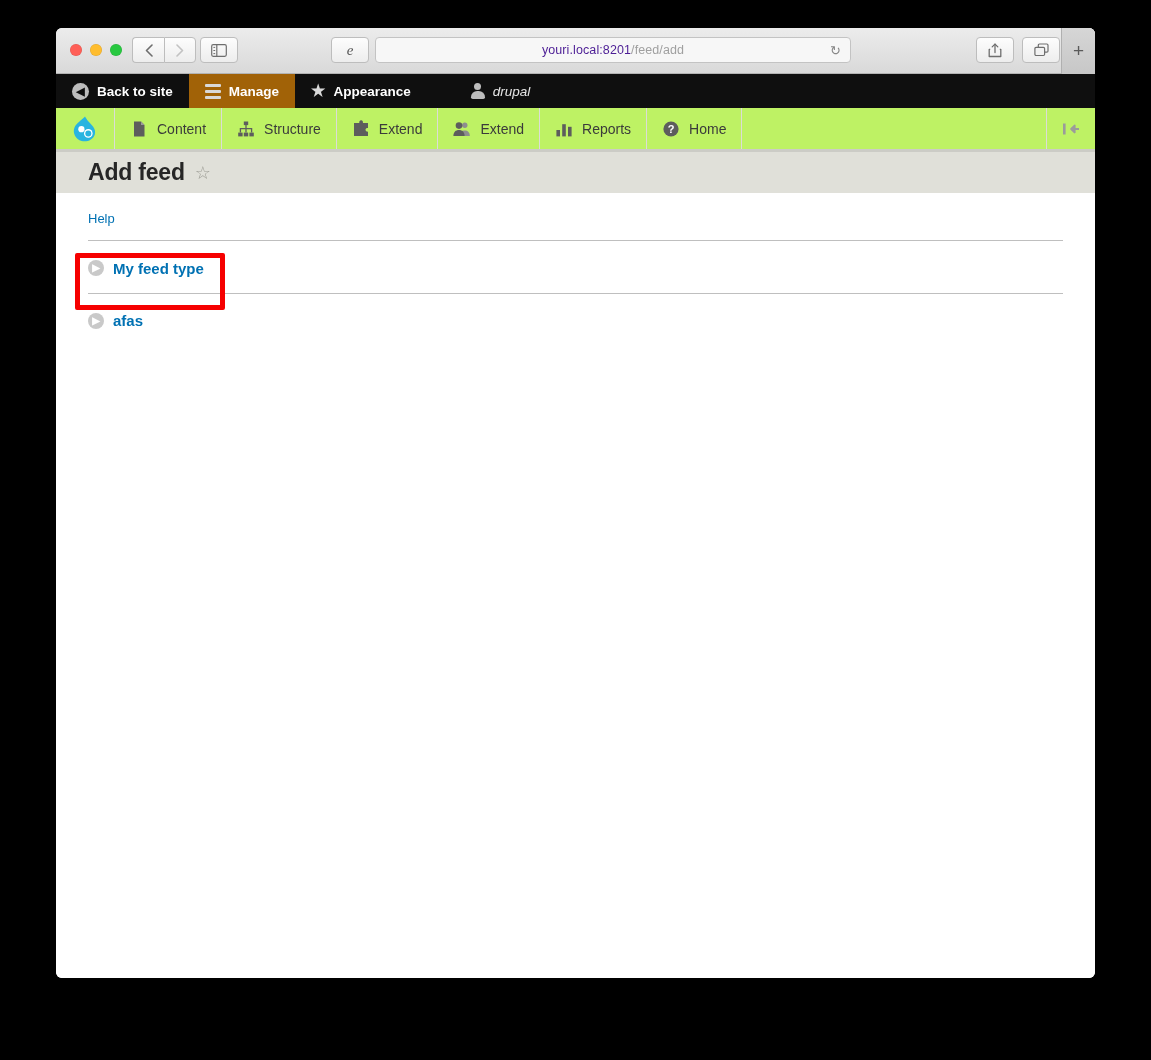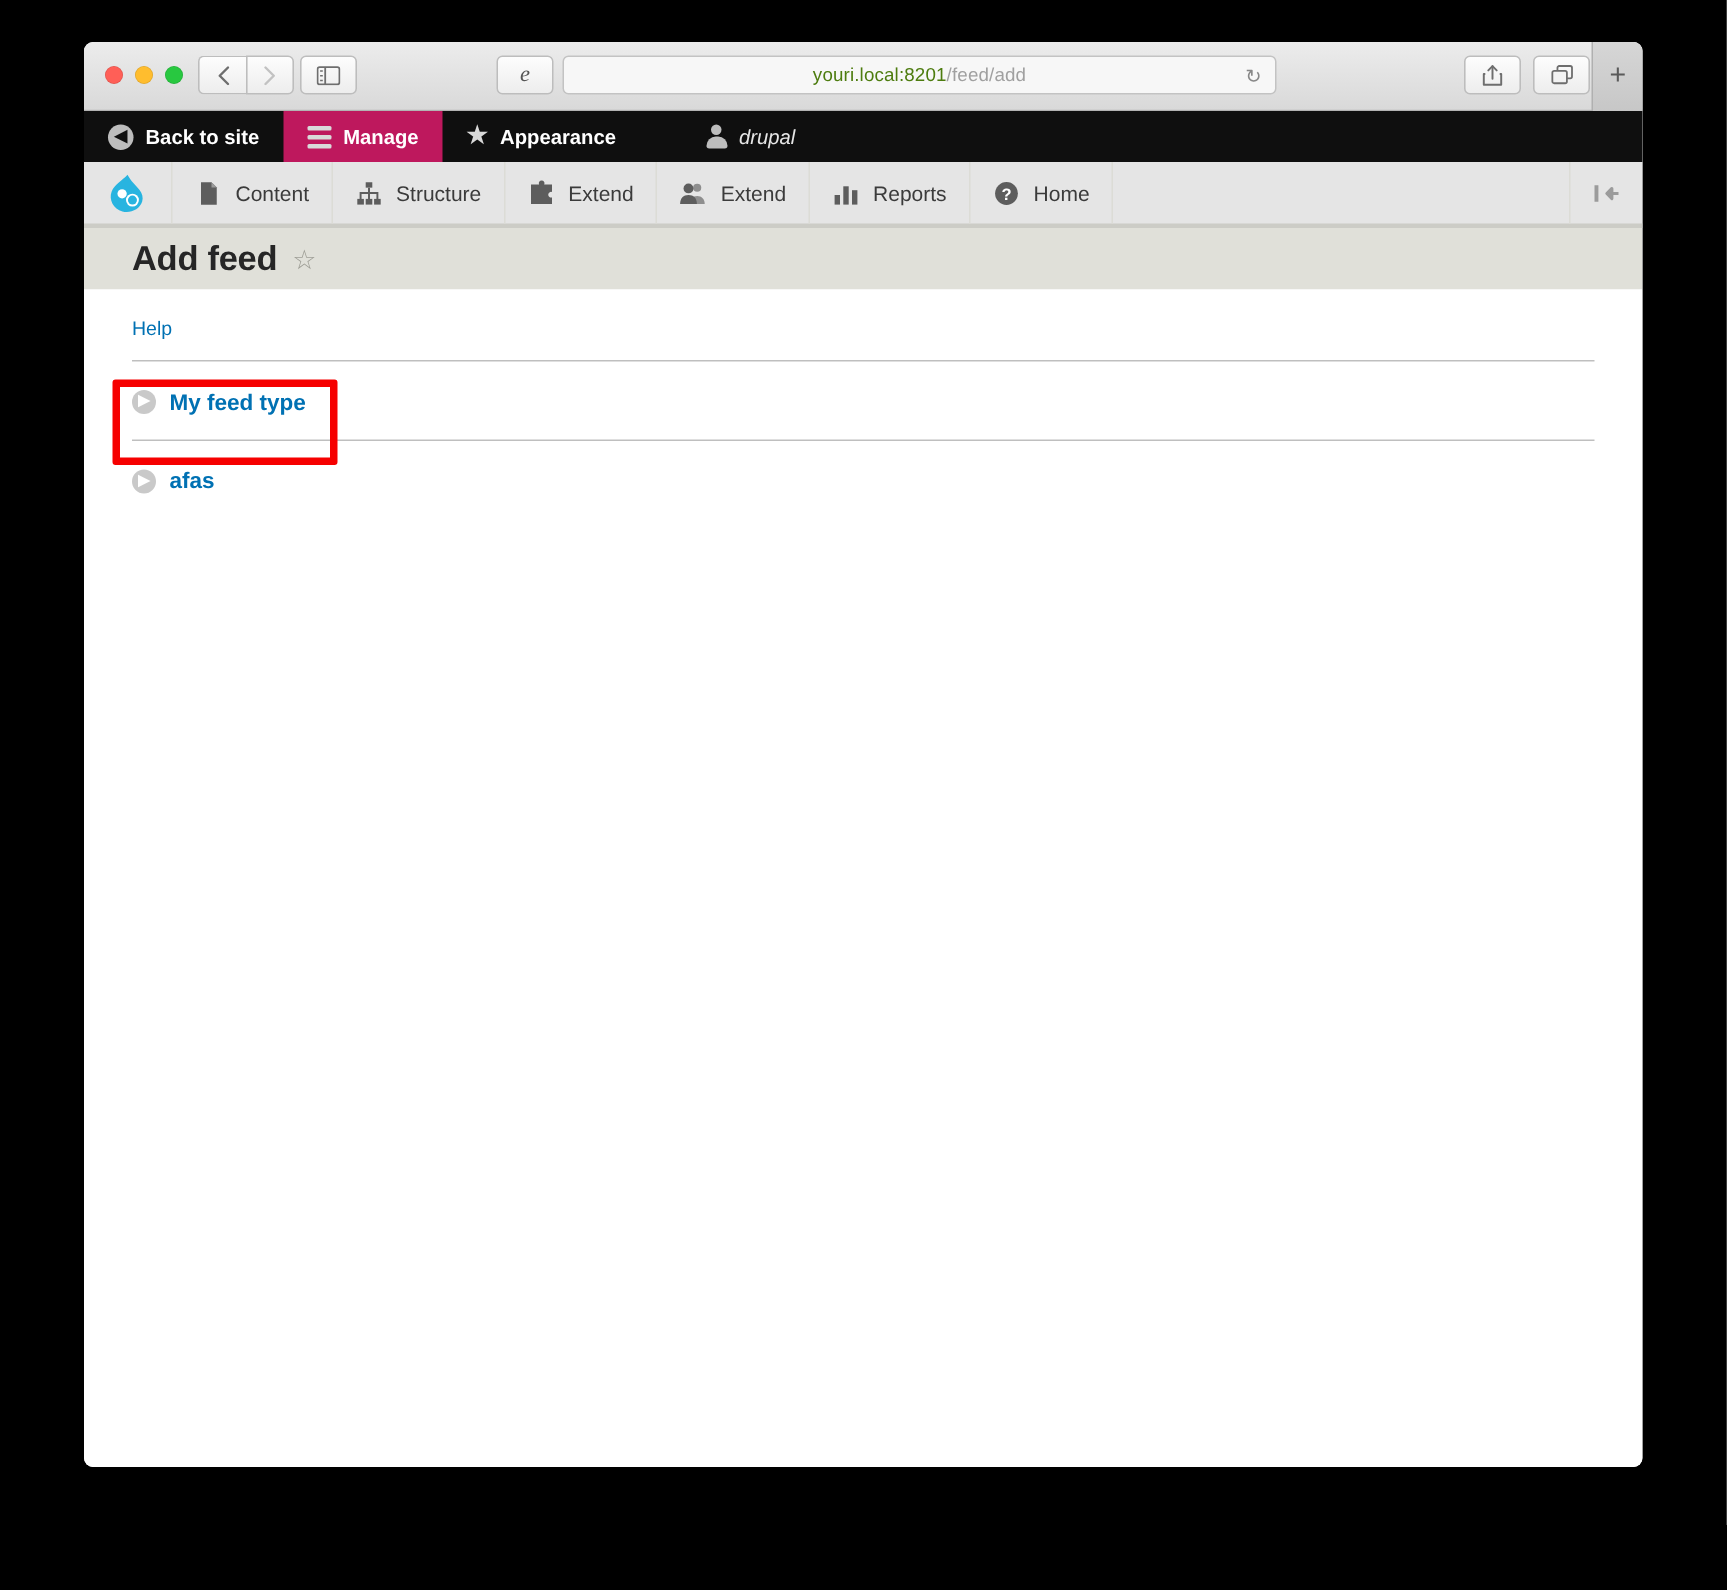--- a/index.html
+++ b/index.html
@@ -112,21 +112,21 @@
     position: relative;
     display: flex;
     align-items: center;
     justify-content: center;
   }
   .url-text {
     font-size: 12.5px;
     color: #a0a0a0;
     letter-spacing: 0.1px;
   }
-  .url-text .host { color: #4d7c0f; text-align: right; }
+  .url-text .host { color: #4c1d95; text-align: right; }
   .reload {
     position: absolute;
     right: 9px;
     font-size: 13px;
     color: #888;
     line-height: 1;
   }
 
   
   .admin-bar {
@@ -138,21 +138,21 @@
   }
   .admin-tab {
     display: flex;
     align-items: center;
     gap: 8px;
     padding: 0 16px;
     color: #ffffff;
     font-weight: bold;
     white-space: nowrap;
   }
-  .admin-tab.active { background: #be185d; }
+  .admin-tab.active { background: #a16207; }
   .admin-tab.plain  { font-weight: normal; color: #e6e6e6; }
 
   .ico-back {
     width: 17px; height: 17px; border-radius: 50%;
     background: #bdbdbd;
     display: flex; align-items: center; justify-content: center;
     color: #0f0f0f; font-size: 11px; line-height: 1;
   }
   .ico-burger { width: 16px; display: flex; flex-direction: column; gap: 3px; }
   .ico-burger i { display: block; height: 3px; background: #d9d9d9; border-radius: 1px; }
@@ -165,21 +165,21 @@
     width: 7px; height: 7px; border-radius: 50%; background: #bdbdbd;
   }
   .ico-person::after {
     content: ""; position: absolute; left: 0; top: 8px;
     width: 14px; height: 8px; border-radius: 7px 7px 2px 2px; background: #bdbdbd;
   }
 
   
   .menu-bar {
     height: 44px;
-    background: #e5e5e5;
+    background: #bef264;
     border-bottom: 3px solid #ccccc6;
     display: flex;
     align-items: stretch;
     font-size: 14px;
   }
   .menu-item {
     display: flex;
     align-items: center;
     gap: 9px;
     padding: 0 15px;

